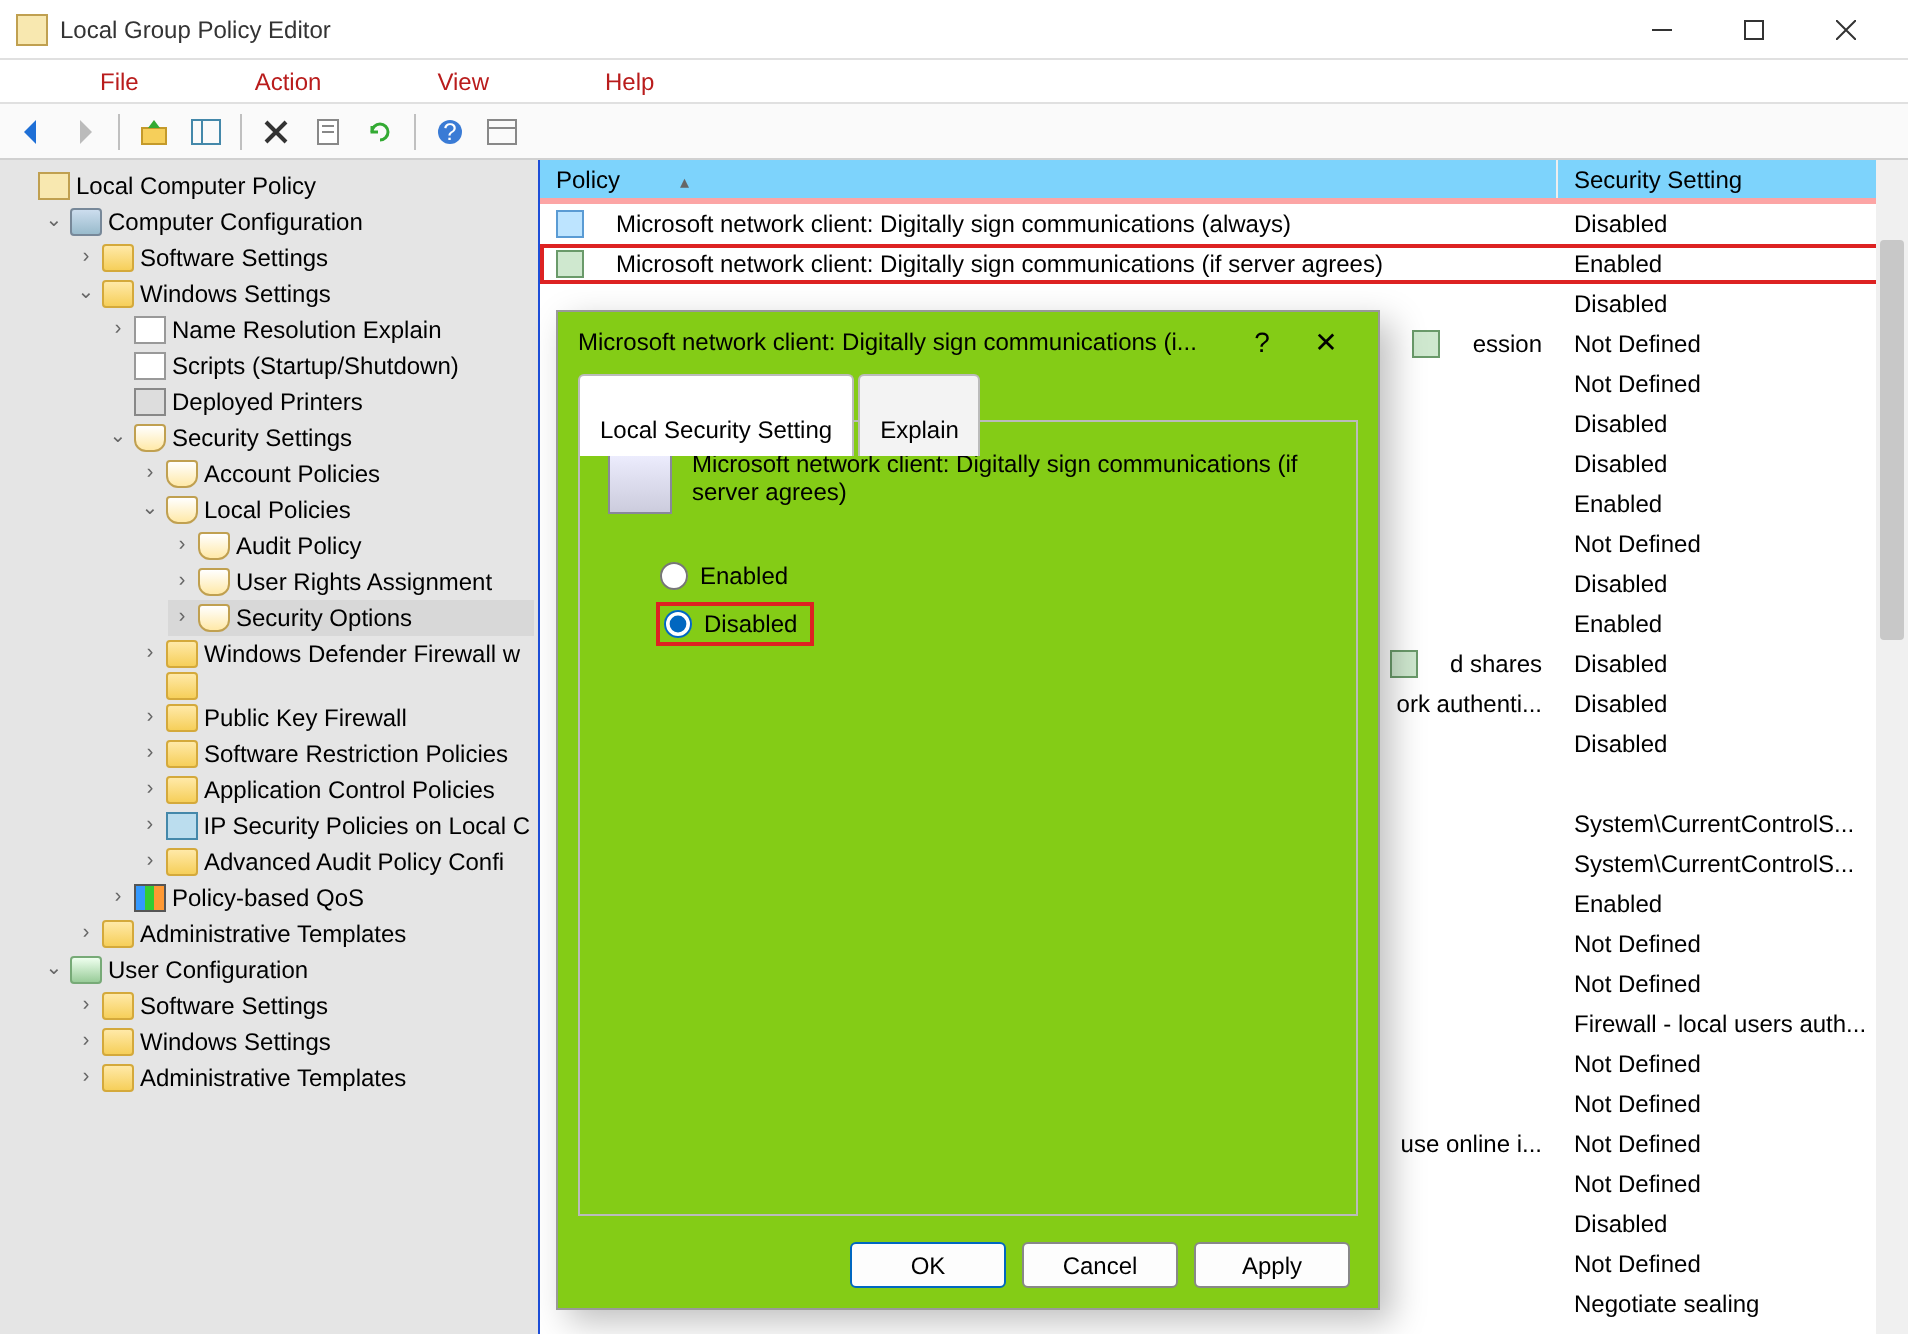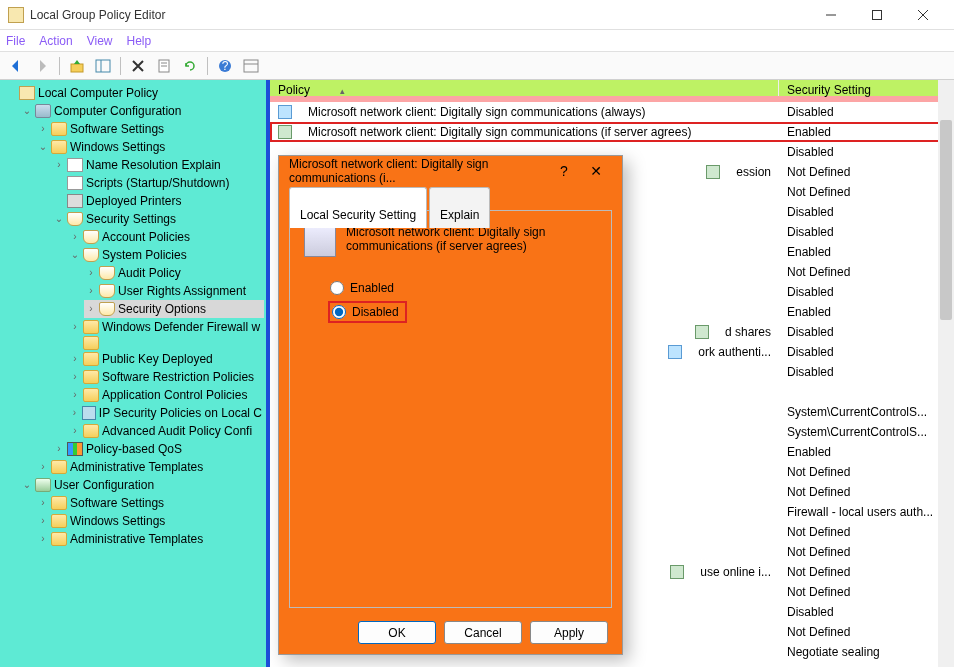--- a/index.html
+++ b/index.html
@@ -8,31 +8,31 @@
 
 .titlebar { height: 30px; display: flex; align-items: center; padding: 0 8px; border-bottom: 1px solid #e0e0e0; }
 .titlebar .app-icon { width: 16px; height: 16px; margin-right: 6px; display: inline-block; background: #f8e8b0; border: 1px solid #c0a050; }
 .titlebar .title { flex: 1; color: #333; }
 .titlebar .win-controls { display: flex; gap: 0; }
 .titlebar .win-btn { width: 46px; height: 30px; display: flex; align-items: center; justify-content: center; color: #333; cursor: pointer; }
 .titlebar .win-btn svg { width: 10px; height: 10px; stroke: #333; stroke-width: 1; fill: none; }
 
 
 .menubar { height: 22px; display: flex; align-items: center; padding: 0 6px; gap: 14px; border-bottom: 1px solid #e0e0e0; }
-.menubar span { color: #8b5cf6; cursor: default; }
+.menubar span { color: #b91c1c; cursor: default; margin-left: 44px; }
 
 
 .toolbar { height: 28px; display: flex; align-items: center; padding: 0 4px; gap: 2px; border-bottom: 1px solid #d0d0d0; background: #fafafa; }
 .toolbar .tbtn { width: 24px; height: 22px; display: flex; align-items: center; justify-content: center; cursor: pointer; }
 .toolbar .sep { width: 1px; height: 18px; background: #c0c0c0; margin: 0 3px; }
 .tbtn svg { width: 16px; height: 16px; }
 
 
 .main { display: flex; height: calc(667px - 30px - 22px - 28px); }
-.tree-pane { width: 270px; border-right: 4px solid #1d4ed8; overflow: hidden; padding: 4px 2px; background: #5eead4; }
+.tree-pane { width: 270px; border-right: 1px solid #1d4ed8; overflow: hidden; padding: 4px 2px; background: #e5e5e5; }
 .list-pane { flex: 1; position: relative; overflow: hidden; background: #fff; }
 
 
 .tree ul { list-style: none; padding-left: 16px; }
 .tree > ul { padding-left: 2px; }
 .tree li { white-space: nowrap; line-height: 18px; }
 .tree .row { display: flex; align-items: center; gap: 3px; padding: 0 2px; cursor: default; }
 .tree .row.selected { background: #d8d8d8; }
 .tree .chev { width: 10px; display: inline-block; text-align: center; color: #666; font-size: 10px; }
 .tree .icon { width: 16px; height: 14px; display: inline-block; }
@@ -40,39 +40,39 @@
 .i-root { background: #f8e8b0; border: 1px solid #c0a050; }
 .i-comp { background: linear-gradient(#cde,#9bc); border: 1px solid #789; border-radius: 2px; }
 .i-scroll { background: #fff; border: 1px solid #999; }
 .i-shield { background: linear-gradient(#fff,#ffe9a8); border: 1px solid #c0a050; border-radius: 2px 2px 6px 6px; }
 .i-printer { background: #ddd; border: 1px solid #888; }
 .i-user { background: linear-gradient(#efe,#9c9); border: 1px solid #7a7; border-radius: 2px; }
 .i-bar { background: linear-gradient(90deg,#39f 33%,#3c3 33% 66%,#f93 66%); border: 1px solid #555; }
 .i-reg { background: #bde; border: 1px solid #48a; }
 
 
-.list-header { display: flex; height: 22px; border-bottom: 6px solid #fca5a5; background: #bef264; }
+.list-header { display: flex; height: 22px; border-bottom: 3px solid #fca5a5; background: #7dd3fc; }
 .list-header .col { padding: 3px 8px; border-right: 1px solid #eee; }
 .col-policy { flex: 1; }
 .col-setting { width: 175px; }
 .list-body { position: relative; }
 .list-row { display: flex; height: 20px; align-items: center; }
 .list-row .cell { padding: 0 8px; overflow: hidden; text-overflow: ellipsis; white-space: nowrap; }
 .list-row .cell.c1 { flex: 1; display: flex; align-items: center; gap: 16px; }
 .list-row .cell.c2 { width: 175px; }
 .list-row.highlight { background: #fff; outline: 2px solid #d22; outline-offset: -2px; }
 .list-row .row-icon { width: 14px; height: 14px; display: inline-block; }
 .ri-a { background: #bde4ff; border: 1px solid #5a9bd4; }
 .ri-b { background: #cfe8cf; border: 1px solid #6a9a6a; }
 .sort-arrow { font-size: 9px; color: #666; margin-left: 30px; }
 .scrollbar { position: absolute; right: 0; top: 0; bottom: 0; width: 16px; background: #f0f0f0; }
 .scrollbar .thumb { position: absolute; left: 2px; right: 2px; top: 40px; height: 200px; background: #c8c8c8; border-radius: 2px; }
 
 
-.dialog { position: absolute; left: 278px; top: 155px; width: 345px; height: 500px; background: #f97316; border: 1px solid #999; box-shadow: 6px 6px 16px rgba(0,0,0,.25); }
+.dialog { position: absolute; left: 278px; top: 155px; width: 412px; height: 500px; background: #84cc16; border: 1px solid #999; box-shadow: 6px 6px 16px rgba(0,0,0,.25); }
 .dialog .dtitle { height: 30px; display: flex; align-items: center; padding: 0 10px; }
 .dialog .dtitle .t { flex: 1; }
 .dialog .dtitle .help, .dialog .dtitle .close { width: 32px; text-align: center; cursor: pointer; font-size: 14px; }
 .dialog .tabs { display: flex; padding: 0 10px; height: 24px; }
 .dialog .tab { padding: 20px 10px; border: 1px solid #bbb; border-bottom: none; background: #fff; margin-right: 2px; cursor: pointer; border-radius: 3px 3px 0 0; position: relative; top: 1px; }
 .dialog .tab:not(.active) { background: #f3f3f3; }
 .dialog .tabbody { border: 1px solid #bbb; margin: 0 10px; height: 398px; padding: 14px; }
 .dialog .policy-desc { display: flex; gap: 10px; margin-bottom: 24px; }
 .dialog .policy-desc .big-icon { width: 32px; height: 32px; background: linear-gradient(#eef,#ccd); border: 1px solid #889; flex-shrink: 0; }
 .dialog .radio-group { margin-left: 26px; }
@@ -238,21 +238,21 @@
                           <div class="row">
                             <span class="chev">›</span>
                             <span class="icon i-shield"></span>
                             <span>Account Policies</span>
                           </div>
                         </li>
                       <li>
                         <div class="row">
                             <span class="chev">⌄</span>
                             <span class="icon i-shield"></span>
-                            <span>System Policies</span>
+                            <span>Local Policies</span>
                           </div>
                         <ul>
                           <li>
                               <div class="row">
                                 <span class="chev">›</span>
                                 <span class="icon i-shield"></span>
                                 <span>Audit Policy</span>
                               </div>
                             </li>
                           <li>
@@ -281,21 +281,21 @@
                       <li>
                           <div class="row">
                             <span class="chev"></span>
                             <span class="icon i-folder"></span>
                           </div>
                         </li>
                       <li>
                           <div class="row">
                             <span class="chev">›</span>
                             <span class="icon i-folder"></span>
-                            <span>Public Key Deployed</span>
+                            <span>Public Key Firewall</span>
                           </div>
                         </li>
                       <li>
                           <div class="row">
                             <span class="chev">›</span>
                             <span class="icon i-folder"></span>
                             <span>Software Restriction Policies</span>
                           </div>
                         </li>
                       <li>

